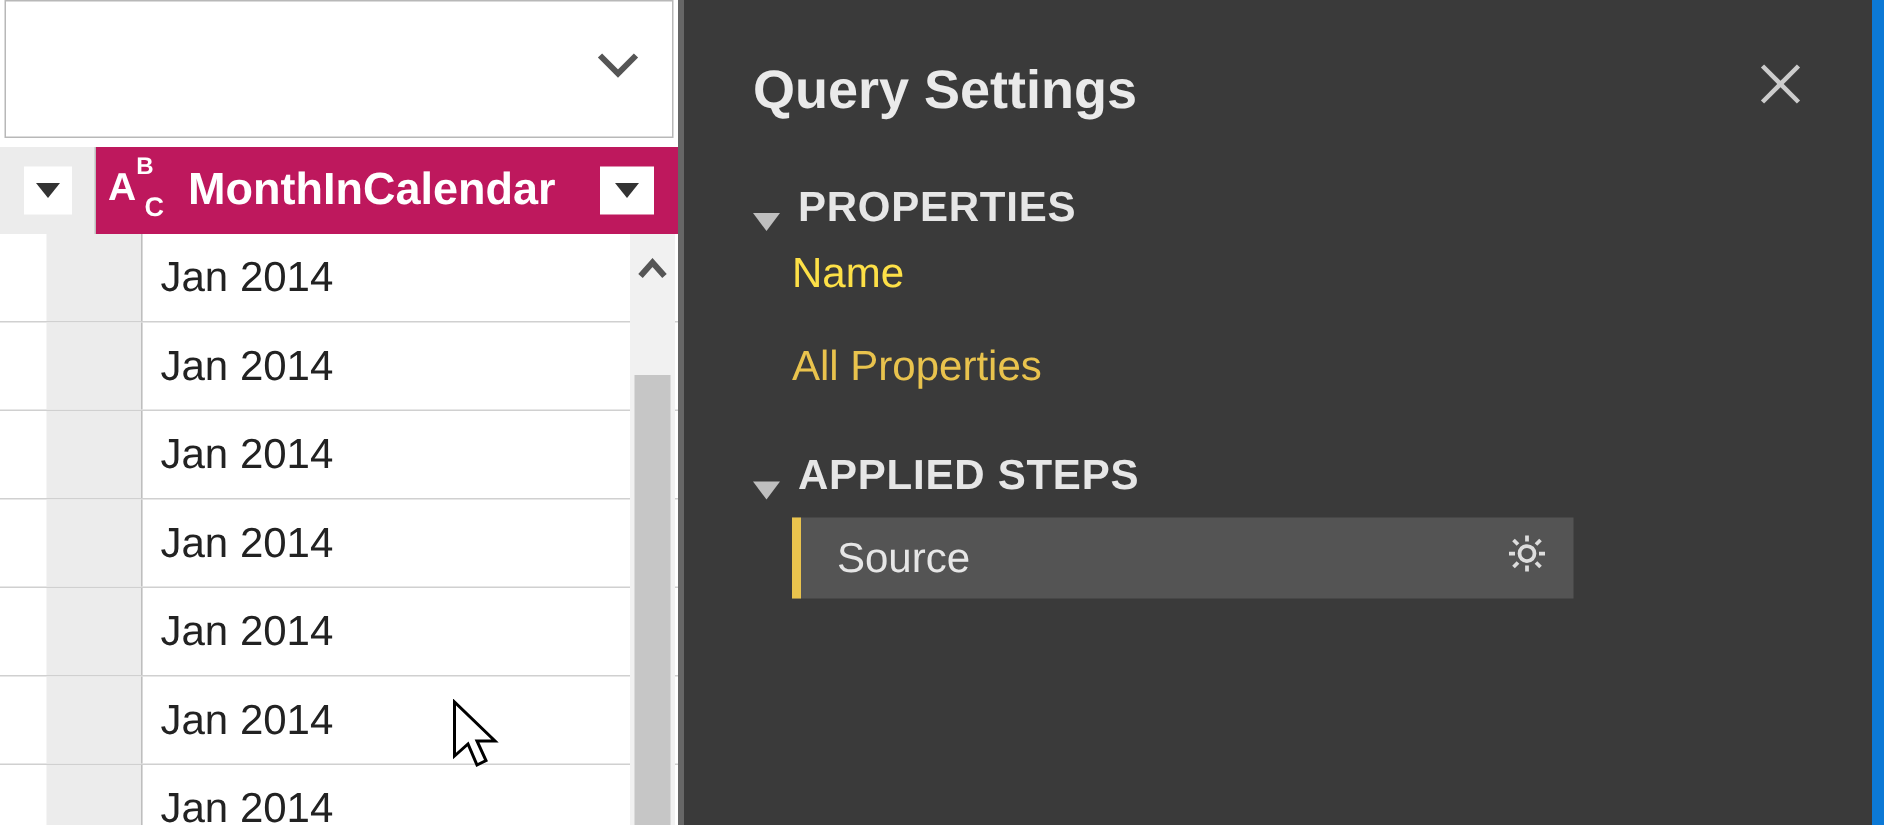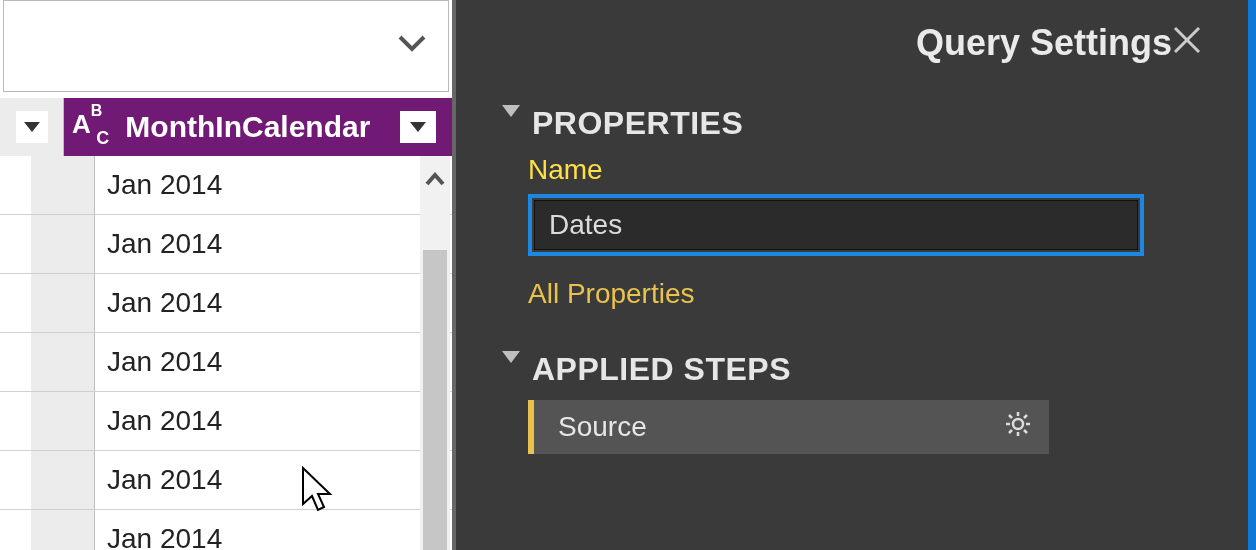--- a/index.html
+++ b/index.html
@@ -23,21 +23,21 @@
     margin: 0 3px 6px 3px;
     display: flex;
     align-items: center;
     justify-content: flex-end;
     padding-right: 22px;
   }
   .formula-chevron { color: #555; }
 
   .table-header {
     height: 58px;
-    background: #701a75;
+    background: #be185d;
     color: #fff;
     display: flex;
     align-items: center;
     font-weight: 600;
     font-size: 30px;
     position: relative;
   }
   .row-handle {
     width: 64px;
     height: 100%;
@@ -110,37 +110,38 @@
   .right-pane {
     flex: 1;
     background: #3a3a3a;
     color: #d9d9d9;
     padding: 22px 46px 0 46px;
     position: relative;
     border-right: 8px solid #0c79d6;
   }
   .pane-header {
     display: flex;
-    justify-content: flex-end;
+    justify-content: space-between;
     align-items: center;
     font-size: 36px;
     font-weight: 600;
     color: #eaeaea;
     margin-bottom: 40px;
+    margin-top: 17px;
   }
   .close-x { font-size: 34px; color: #d0d0d0; font-weight: 300; }
 
   .section {
     margin-bottom: 30px;
   }
   .section-header {
     display: flex;
-    align-items: flex-start;
+    align-items: flex-end;
     gap: 12px;
-    font-size: 32px;
+    font-size: 28px;
     font-weight: 700;
     color: #e6e6e6;
     letter-spacing: 0.5px;
     margin-bottom: 12px;
     margin-top: 41px;
   }
   .triangle {
     width: 0; height: 0;
     border-left: 9px solid transparent;
     border-right: 9px solid transparent;
@@ -292,23 +293,20 @@
         </svg>
     </span>
   </div>
 
   <div class="section">
     <div class="section-header">
       <div class="triangle"></div>
       <span>PROPERTIES</span>
     </div>
     <div class="field-label">Name</div>
-    <div class="name-input-wrap">
-      <input class="name-input" value="Dates" style="">
-    </div>
     <a class="all-props">All Properties</a>
   </div>
 
   <div class="section">
     <div class="section-header">
       <div class="triangle"></div>
       <span>APPLIED STEPS</span>
     </div>
     <div class="steps-list">
       <div class="step-row">

